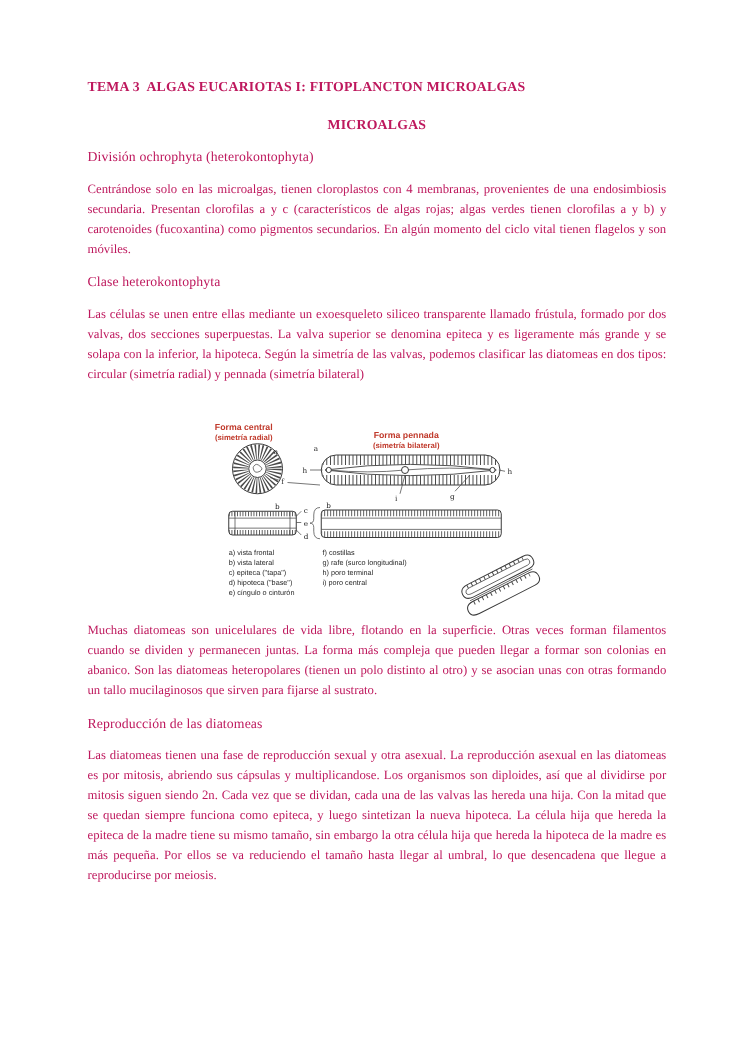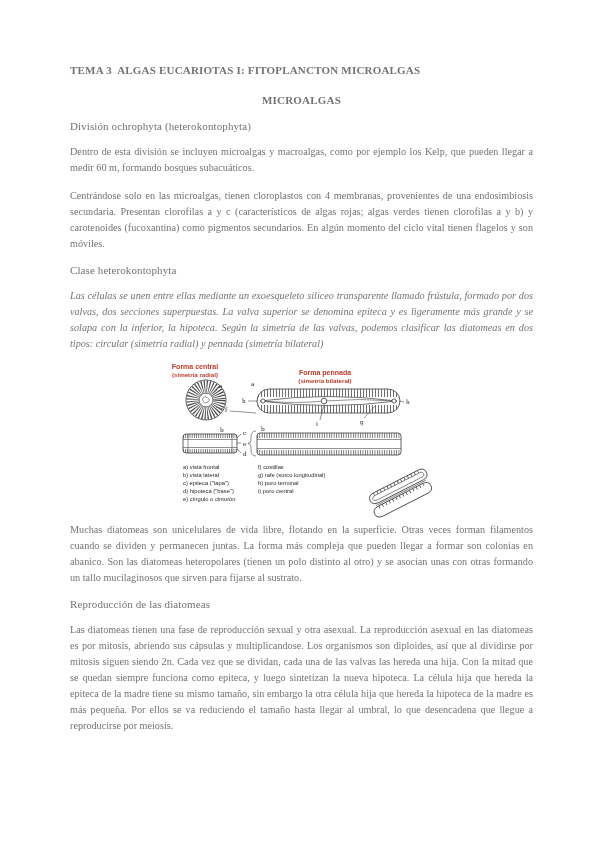--- a/index.html
+++ b/index.html
@@ -1,38 +1,38 @@
 <!DOCTYPE html>
 <html style="--accent: #c0392b;"><head>
 <meta charset="utf-8">
 <title>Document</title>
 <style>
   html,body{margin:0;padding:0;background:#e8e8e8;}
   .page{
     width:600px;height:848px;background:#ffffff;margin:0 auto;
     box-sizing:border-box;padding:64px 67px 0 70px;
     font-family:"Liberation Serif","DejaVu Serif",serif;
-    color:#737373;position:relative;overflow:hidden;
+    color:#be185d;position:relative;overflow:hidden;
   }
   .doc-title{
     font-size:11px;font-weight:bold;letter-spacing:.2px;
     white-space:pre-wrap;margin:0 0 18px 0;
   }
   .doc-subtitle{
     font-size:11px;font-weight:bold;text-align:center;
     letter-spacing:.2px;margin:0 0 14px 0;
   }
   h2.sec-heading{
     font-size:11px;font-weight:normal;margin:0 0 12px 0;letter-spacing:.1px;
   }
   p.body-par{
     font-size:10.2px;line-height:16px;text-align:justify;
     margin:0 0 12px 0;
   }
-  p.tight{margin-bottom:9px;font-style:italic;}
+  p.tight{margin-bottom:28px;}
   .figure-wrap{margin:2px 0 4px 60px;line-height:0;}
   
   .ln{stroke:#3a3a3a;stroke-width:.8;fill:none;}
   .ln-thin{stroke:#4a4a4a;stroke-width:.6;fill:none;}
   .hatch{stroke:#4a4a4a;fill:none;}
   .whitefill{fill:#ffffff;}
   .fig-red{fill:var(--accent,#c0392b);font-family:"Liberation Sans",sans-serif;font-weight:bold;}
   .fig-red-main{font-size:7px;}
   .fig-red-sub{font-size:6.2px;}
   .marker{font-family:"DejaVu Serif",serif;font-size:5.8px;fill:#222;}
@@ -41,21 +41,20 @@
 </style>
 </head>
 <body>
 
 <div class="page">
 
   <div class="doc-title">TEMA 3  ALGAS EUCARIOTAS I: FITOPLANCTON MICROALGAS</div>
   <div class="doc-subtitle">MICROALGAS</div>
 
   <h2 class="sec-heading">División ochrophyta (heterokontophyta)</h2>
-  <p class="body-par">Dentro de esta división se incluyen microalgas y macroalgas, como por ejemplo los Kelp, que pueden llegar a medir 60 m, formando bosques subacuáticos.</p>
   <p class="body-par">Centrándose solo en las microalgas, tienen cloroplastos con 4 membranas, provenientes de una endosimbiosis secundaria. Presentan clorofilas a y c (característicos de algas rojas; algas verdes tienen clorofilas a y b) y carotenoides (fucoxantina) como pigmentos secundarios. En algún momento del ciclo vital tienen flagelos y son móviles.</p>
 
   <h2 class="sec-heading">Clase heterokontophyta</h2>
   <p class="body-par tight">Las células se unen entre ellas mediante un exoesqueleto siliceo transparente llamado frústula, formado por dos valvas, dos secciones superpuestas. La valva superior se denomina epiteca y es ligeramente más grande y se solapa con la inferior, la hipoteca. Según la simetría de las valvas, podemos clasificar las diatomeas en dos tipos: circular (simetría radial) y pennada (simetría bilateral)</p>
 
   <div class="figure-wrap">
     <svg width="340" height="157" viewBox="0 0 340 157" role="img">
       <defs>
         <clipPath id="clip-capsule">
             <rect x="127" y="28" width="143" height="24" rx="12"></rect>

